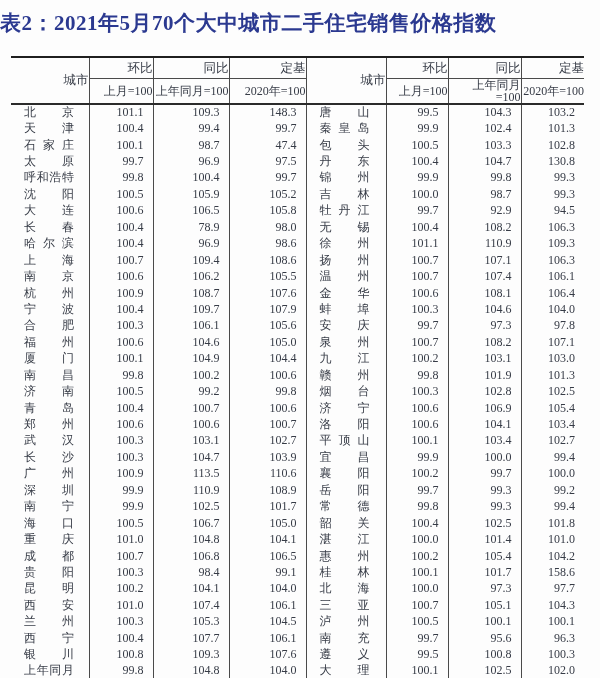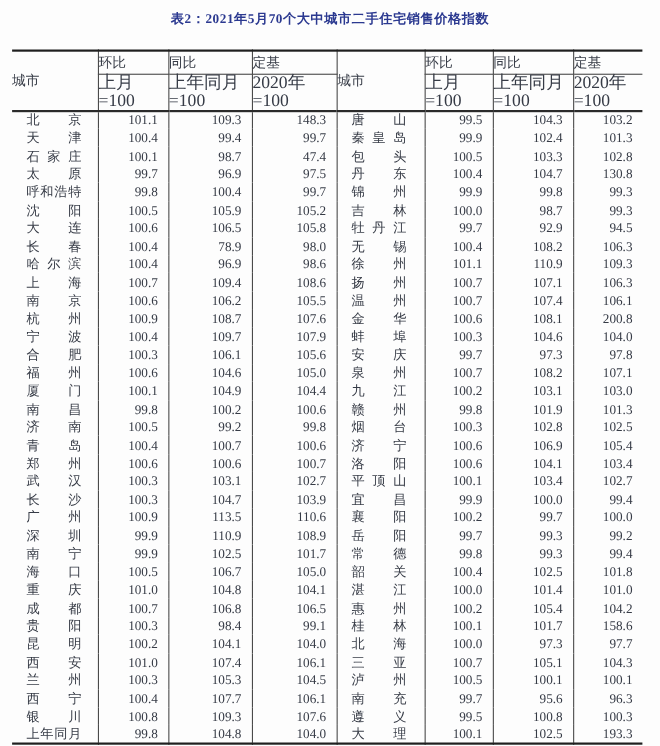--- a/index.html
+++ b/index.html
@@ -14,22 +14,21 @@
   html,body{width:600px;}
   body{
     width:600px;height:678px;
     background:var(--bg);
     font-family:"Liberation Serif","DejaVu Serif",serif;
     color:var(--text-color);
     overflow:hidden;
   }
   .page-title{
     margin-top:9px;
-    text-align:center;
-    font-size:12px;
+    font-size:21px;
     font-weight:bold;
     letter-spacing:.5px;
     color:var(--title-color);
   }
   table.idx{
     margin:19px 0 0 11px;
     width:573px;
     border-collapse:collapse;
     table-layout:fixed;
     border-top:2.5px solid var(--border-thick);
@@ -38,24 +37,24 @@
     color:var(--text-color);
   }
   table.idx th, table.idx td{
     border-left:1px solid var(--border-thin);
     border-right:1px solid var(--border-thin);
     font-weight:normal;
     line-height:1;
   }
   table.idx th:first-child, table.idx td:first-child{border-left:none;}
   table.idx th:last-child, table.idx td:last-child{border-right:none;}
-  thead th{height:21px;text-align:left;font-size:12.5px;font-family:Liberation Serif, serif;}
+  thead th{height:21px;text-align:right;font-size:12.5px;font-family:Liberation Serif, serif;}
   thead tr.top th:not([rowspan]){border-bottom:1px solid var(--border-thin);}
   thead tr.sub th, thead th[rowspan]{border-bottom:2px solid var(--border-mid);}
-  thead tr.sub th{font-size:16px;}
+  thead tr.sub th{font-size:12px;}
   tbody td{height:16.45px;padding:0;}
   td.city{padding-left:13px;}
   .cname{
     display:inline-block;
     width:50px;
     text-align:justify;
     text-align-last:justify;
     text-justify:inter-character;
     white-space:nowrap;
   }
@@ -209,21 +208,21 @@
         <td class="num">106.1</td>
       </tr>
       <tr>
         <td class="city"><span class="cname">杭州</span></td>
         <td class="num">100.9</td>
         <td class="num">108.7</td>
         <td class="num">107.6</td>
         <td class="city"><span class="cname">金华</span></td>
         <td class="num">100.6</td>
         <td class="num">108.1</td>
-        <td class="num">200.8</td>
+        <td class="num">106.4</td>
       </tr>
       <tr>
         <td class="city"><span class="cname">宁波</span></td>
         <td class="num">100.4</td>
         <td class="num">109.7</td>
         <td class="num">107.9</td>
         <td class="city"><span class="cname">蚌埠</span></td>
         <td class="num">100.3</td>
         <td class="num">104.6</td>
         <td class="num">104.0</td>
@@ -439,16 +438,16 @@
         <td class="num">100.3</td>
       </tr>
       <tr>
         <td class="city"><span class="cname">上年同月</span></td>
         <td class="num">99.8</td>
         <td class="num">104.8</td>
         <td class="num">104.0</td>
         <td class="city"><span class="cname">大理</span></td>
         <td class="num">100.1</td>
         <td class="num">102.5</td>
-        <td class="num">193.3</td>
+        <td class="num">102.0</td>
       </tr>
     </tbody>
 </table>
 
 </body></html>

